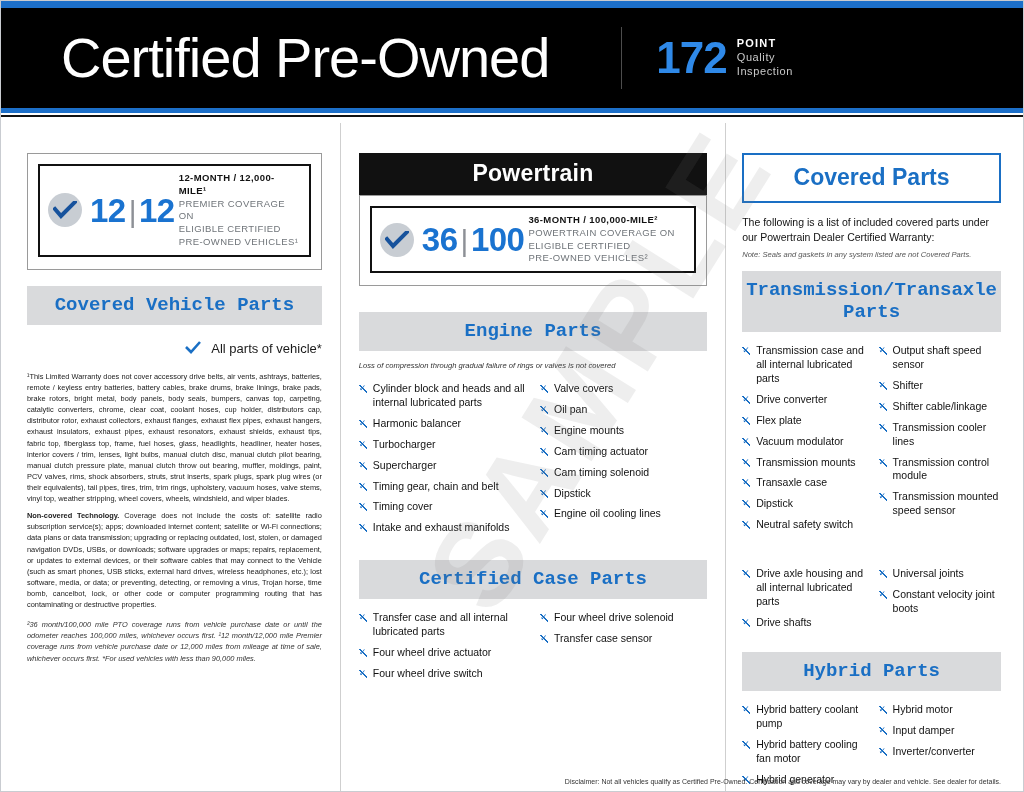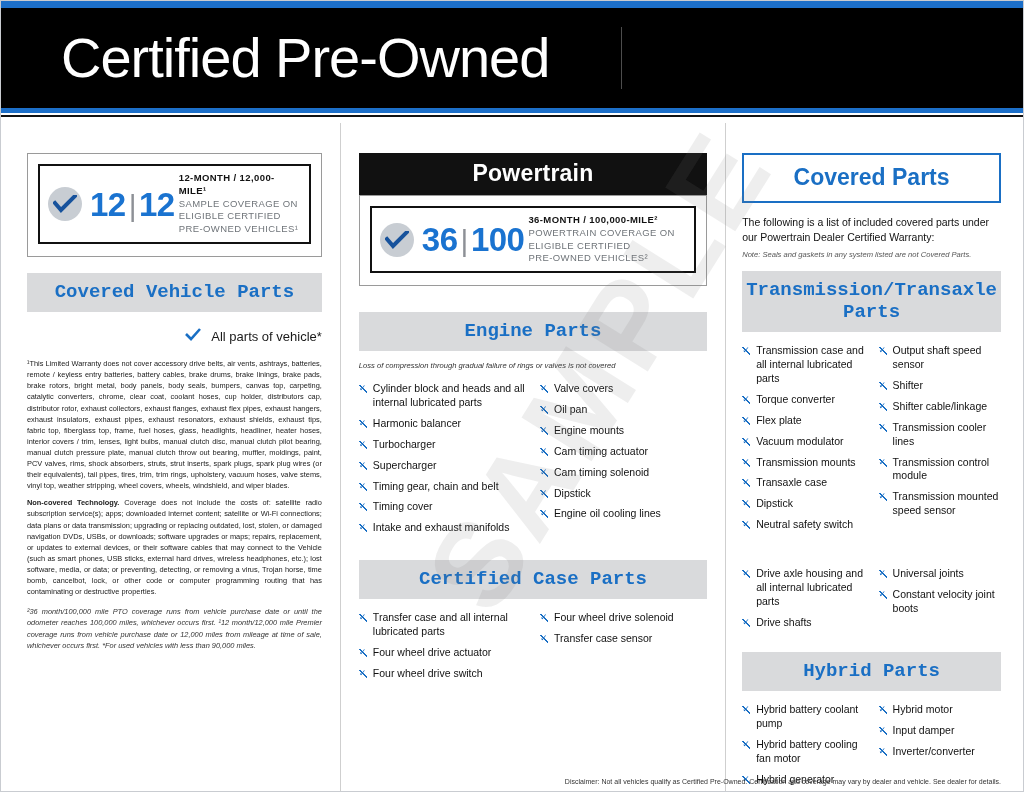--- a/index.html
+++ b/index.html
@@ -198,20 +198,28 @@
 </head>
 <body>
 
 <div class="page">
 
   <div class="top-rule"></div>
 
   <div class="header">
     <div class="header-title">Certified Pre-Owned</div>
     <div class="header-div"></div>
+    <div class="header-badge">
+      <div class="badge-num">172</div>
+      <div class="badge-lines">
+        <div class="l1">POINT</div>
+        <div class="l2">Quality</div>
+        <div class="l3">Inspection</div>
+      </div>
+    </div>
   </div>
 
   <div class="bot-rule"></div>
   <div class="thin-rule"></div>
 
   <div class="cols">
 
     <div class="col-1">
 
       <div class="cov-box">
@@ -219,21 +227,21 @@
           <div class="check-circle">
             <svg width="24" height="18" viewBox="0 0 24 18">
                 <path d="M2 8 L8 15 L22 1" stroke="#17529c" stroke-width="4" fill="none" stroke-linecap="square"></path>
               </svg>
           </div>
           <div class="cov-nums">
             <span>12</span><span class="bar">|</span><span>12</span>
           </div>
           <div class="cov-text">
             <div class="t1">12-MONTH / 12,000-MILE¹</div>
-            <div class="t2">SAMPLE COVERAGE ON</div>
+            <div class="t2">PREMIER COVERAGE ON</div>
             <div class="t2">ELIGIBLE CERTIFIED</div>
             <div class="t2">PRE-OWNED VEHICLES¹</div>
           </div>
         </div>
       </div>
 
       <div style="height:16px"></div>
       <div class="gray-head">Covered Vehicle Parts</div>
 
       <div class="allparts">
@@ -317,21 +325,21 @@
 
     <div class="col-3">
       <div class="covered-parts-head">Covered Parts</div>
       <div class="cp-intro">The following is a list of included covered parts under our Powertrain Dealer Certified Warranty:</div>
       <div class="cp-note">Note: Seals and gaskets in any system listed are not Covered Parts.</div>
 
       <div class="gray-head">Transmission/Transaxle Parts</div>
       <div class="two-col">
         <ul class="plist" id="trans-left">
             <li><span class="tick">✓</span><span>Transmission case and all internal lubricated parts</span></li>
-            <li><span class="tick">✓</span><span>Torque converter</span></li>
+            <li><span class="tick">✓</span><span>Drive converter</span></li>
             <li><span class="tick">✓</span><span>Flex plate</span></li>
             <li><span class="tick">✓</span><span>Vacuum modulator</span></li>
             <li><span class="tick">✓</span><span>Transmission mounts</span></li>
             <li><span class="tick">✓</span><span>Transaxle case</span></li>
             <li><span class="tick">✓</span><span>Dipstick</span></li>
             <li><span class="tick">✓</span><span>Neutral safety switch</span></li>
           </ul>
         <ul class="plist" id="trans-right">
             <li><span class="tick">✓</span><span>Output shaft speed sensor</span></li>
             <li><span class="tick">✓</span><span>Shifter</span></li>

